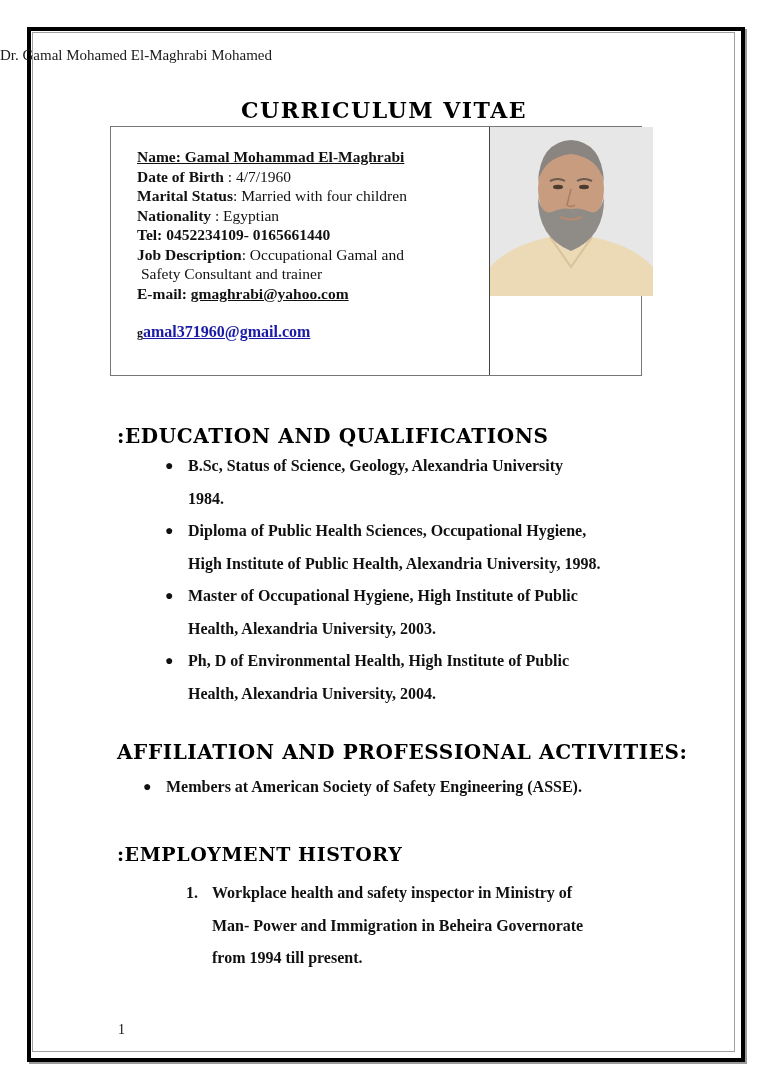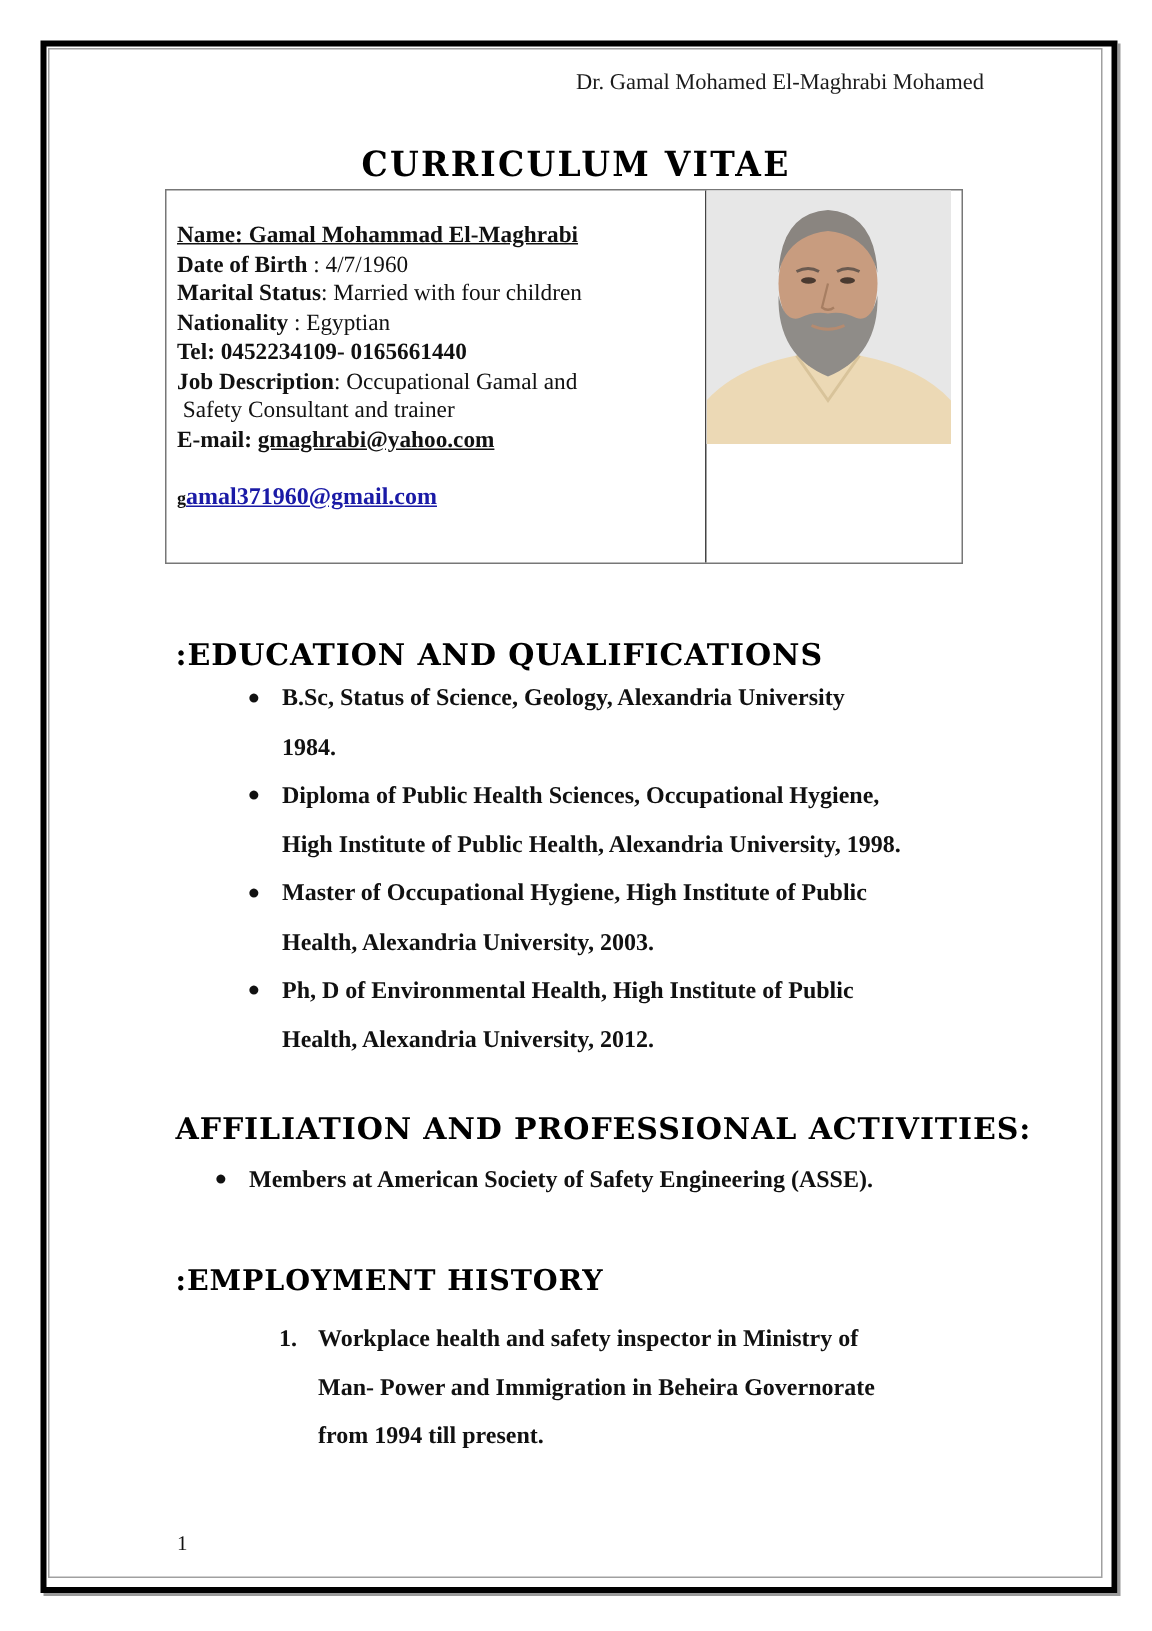--- a/index.html
+++ b/index.html
@@ -6,29 +6,29 @@
   body { width: 768px; height: 1087px; position: relative; overflow: hidden;
          font-family: "Liberation Serif", "DejaVu Serif", serif; color: #111; }
 
   
   .page-border-outer { position: absolute; left: 27px; top: 27px; width: 710px; height: 1027px;
                        border: 4px solid #000; box-sizing: content-box;
                        box-shadow: 2px 2px 0 #9a9a9a; }
   .page-border-inner { position: absolute; left: 32px; top: 32px; width: 703px; height: 1020px;
                        border: 1px solid #a0a0a0; box-sizing: border-box; }
 
-  .header-line { position: absolute; top: 47px; left: 0; width: 656px; text-align: right;
+  .header-line { position: absolute; top: 47px; left: 0; width: 656px; text-align: left;
                  font-size: 15px; color: #1a1a1a; }
 
   .cv-title { position: absolute; top: 97px; left: 0; width: 768px; text-align: center;
               font-family: "DejaVu Serif", serif; font-weight: bold; font-size: 22px;
               letter-spacing: 1.5px; color: #000; transform: scaleY(1.05); }
 
   .info-table { position: absolute; left: 110px; top: 126px; width: 532px; height: 250px;
-                border: 1.5px solid #777; box-sizing: border-box; display: flex; }
+                border: 1.5px solid #777; box-sizing: border-box; display: flex; padding-left: 19px; }
   .info-cell { width: 360px; border-right: 1.5px solid #444; box-sizing: border-box;
                padding: 20px 0 0 7px; font-size: 15.5px; line-height: 19.5px; }
   .photo-cell { flex: 1; position: relative; }
   .photo { position: absolute; left: 0; top: 0; width: 163px; height: 169px; background: #e7e7e7; overflow: hidden; }
 
   .b { font-weight: bold; }
   .u { text-decoration: underline; }
   .info-row { white-space: nowrap; }
   .email-gap { height: 19px; }
   .gmail-link { color: #1a1aa6; font-weight: bold; text-decoration: underline; font-size: 16px; }
@@ -110,21 +110,21 @@
       <div>High Institute of Public Health, Alexandria University, 1998.</div>
     </li>
   <li>
       <span class="bullet-dot">●</span>
       <div>Master of Occupational Hygiene, High Institute of Public</div>
       <div>Health, Alexandria University, 2003.</div>
     </li>
   <li>
       <span class="bullet-dot">●</span>
       <div>Ph, D of Environmental Health, High Institute of Public</div>
-      <div>Health, Alexandria University, 2012.</div>
+      <div>Health, Alexandria University, 2004.</div>
     </li>
 </ul>
 
 <div class="section-heading" style="top:740px;">AFFILIATION AND PROFESSIONAL ACTIVITIES:</div>
 <ul class="bullet-list" style="left:166px; top:771px;">
   <li>
       <span class="bullet-dot">●</span>
       <div>Members at American Society of Safety Engineering (ASSE).</div>
     </li>
 </ul>

